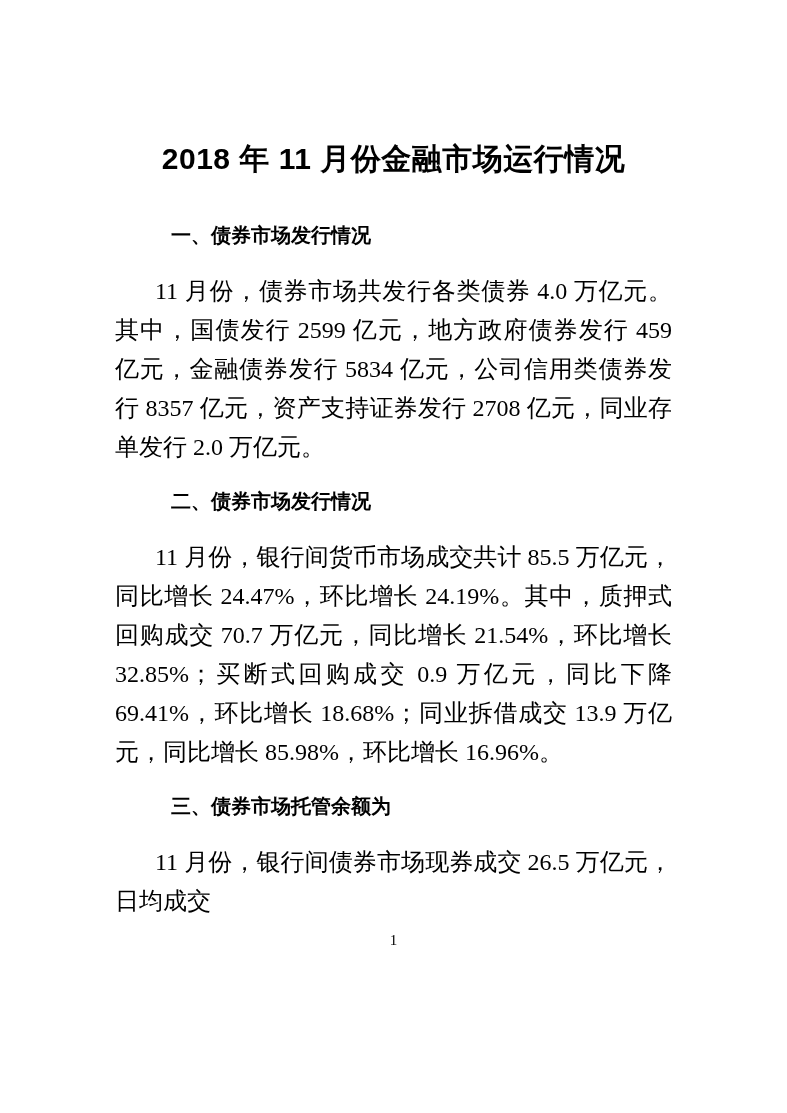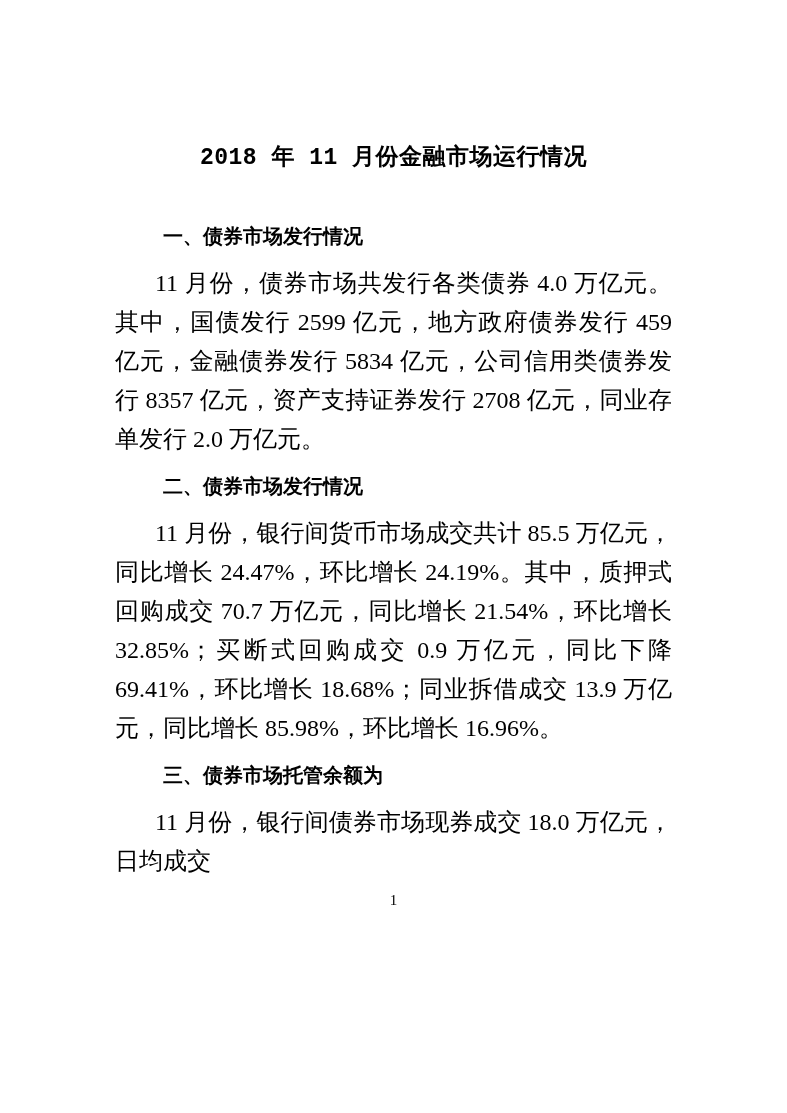--- a/index.html
+++ b/index.html
@@ -15,35 +15,35 @@
     font-family: "Liberation Serif", "DejaVu Serif", serif;
     overflow: hidden;
   }
   .page {
     position: absolute;
     top: 139px;
     left: 115px;
     width: 557px;
   }
   .title {
-    font-size: 23px;
+    font-size: 30px;
     font-weight: bold;
     text-align: center;
     line-height: 39px;
     margin: 0 0 39px 0;
     letter-spacing: 0.5px;
-    font-family: Liberation Mono, monospace;
+    font-family: Liberation Sans, sans-serif;
   }
   .heading {
     font-size: 20px;
     font-weight: bold;
     line-height: 39px;
-    margin: 8px;
+    margin: 16px;
     text-indent: 40px;
-    font-family: Liberation Serif, serif;
+    font-family: Liberation Mono, monospace;
   }
   .para {
     font-size: 24px;
     line-height: 39px;
     margin: 0;
     text-indent: 40px;
     text-align: justify;
   }
   .page-number {
     text-align: center;
@@ -64,18 +64,18 @@
     <p class="para">11 月份，债券市场共发行各类债券 4.0 万亿元。其中，国债发行 2599 亿元，地方政府债券发行 459 亿元，金融债券发行 5834 亿元，公司信用类债券发行 8357 亿元，资产支持证券发行 2708 亿元，同业存单发行 2.0 万亿元。</p>
   </section>
 
   <section>
     <h2 class="heading">二、债券市场发行情况</h2>
     <p class="para">11 月份，银行间货币市场成交共计 85.5 万亿元，同比增长 24.47%，环比增长 24.19%。其中，质押式回购成交 70.7 万亿元，同比增长 21.54%，环比增长 32.85%；买断式回购成交 0.9 万亿元，同比下降 69.41%，环比增长 18.68%；同业拆借成交 13.9 万亿元，同比增长 85.98%，环比增长 16.96%。</p>
   </section>
 
   <section>
     <h2 class="heading">三、债券市场托管余额为</h2>
-    <p class="para">11 月份，银行间债券市场现券成交 18.0 万亿元，日均成交</p>
+    <p class="para">11 月份，银行间债券市场现券成交 26.5 万亿元，日均成交</p>
   </section>
 
   <div class="page-number">1</div>
 
 </main>
 
 </body></html>

